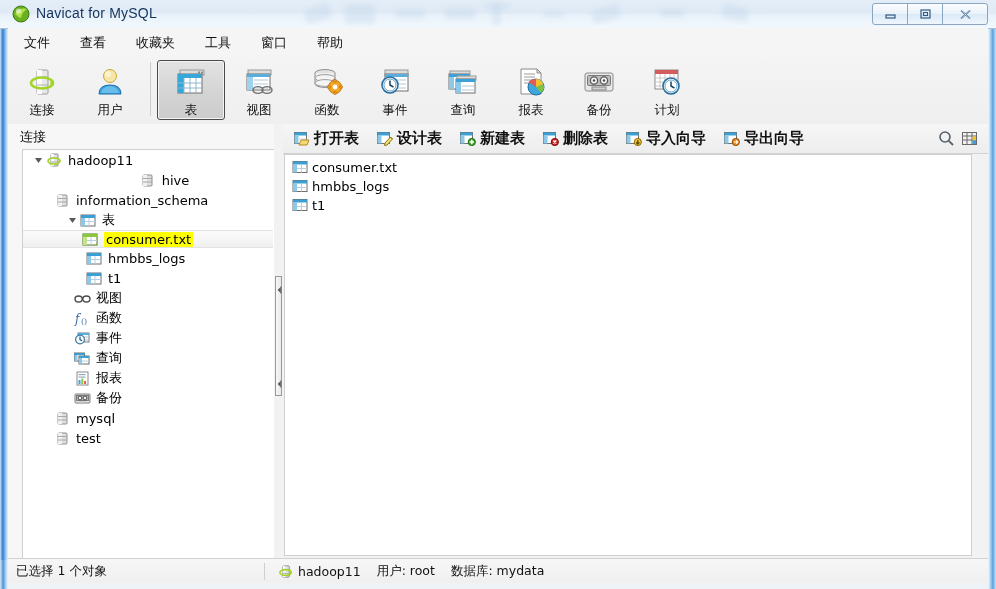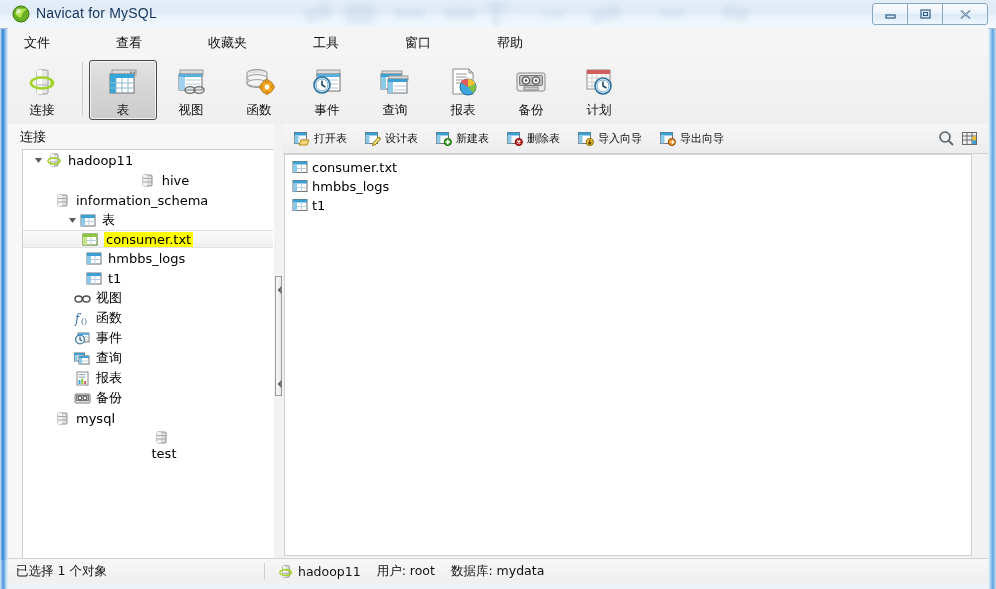--- a/index.html
+++ b/index.html
@@ -31,21 +31,21 @@
   .wbtns{position:absolute;right:8px;top:3px;display:flex;z-index:4;}
   .wbtn{width:34px;height:20px;border:1px solid #8ba6c0;background:
     linear-gradient(to bottom,#fbfdff 0%,#eaf2fa 48%,#dbe9f6 52%,#eef6fd 100%);
     margin-left:-1px;display:flex;align-items:center;justify-content:center;}
   .wbtn:first-child{border-top-left-radius:3px;border-bottom-left-radius:3px;}
   .wbtn.close{width:44px;border-top-right-radius:3px;border-bottom-right-radius:3px;}
   .wbtn svg{display:block;}
 
   
   .menubar{position:absolute;left:8px;top:28px;width:980px;height:29px;
-    background:#f5f5f5;border-bottom:3px solid #0ea5e9;display:flex;align-items:center;gap:36px;}
+    background:#f5f5f5;border-bottom:3px solid #0ea5e9;display:flex;align-items:center;}
   .menuitem{padding:4px 14px;margin-left:2px;font-size:13px;color:#111;cursor:default;
     font-family:"DejaVu Sans",sans-serif;}
 
   
   .toolbar{position:absolute;left:8px;top:57px;width:980px;height:66px;
     background:linear-gradient(to bottom,#f4f4f4 0%,#efefef 100%);
     border-bottom:1px solid #c8c8c8;display:flex;align-items:flex-start;padding-top:3px;}
   .tbtn{width:68px;height:60px;display:flex;flex-direction:column;align-items:center;
     justify-content:flex-start;padding-top:4px;box-sizing:border-box;border:1px solid transparent;
     border-radius:3px;cursor:default;}
@@ -82,21 +82,21 @@
 
   
   .content{position:absolute;left:283px;top:124px;width:705px;height:434px;background:#f2f2f2;}
   .objbar{height:29px;display:flex;align-items:center;background:
     linear-gradient(to bottom,#f6f6f6 0%,#ededed 100%);border-bottom:1px solid #d2d2d2;
     position:relative;}
   .objbtn{display:flex;align-items:center;height:22px;padding:0 6px;margin-left:3px;
     border:1px solid transparent;border-radius:3px;cursor:default;}
   .objbtn .oicon{width:17px;height:17px;margin-right:4px;display:flex;align-items:center;
     justify-content:center;}
-  .objbtn .olabel{font-size:11px;color:#111;font-family:"DejaVu Sans",sans-serif;}
+  .objbtn .olabel{font-size:15px;color:#111;font-family:"DejaVu Sans",sans-serif;font-weight:bold;}
   .objbar-right{position:absolute;right:6px;top:0;height:29px;display:flex;align-items:center;}
   .objbar-right .ib{width:24px;height:24px;display:flex;align-items:center;justify-content:center;}
 
   .listarea{position:absolute;left:1px;top:30px;width:688px;height:402px;background:#ffffff;
     border:1px solid #cfcfcf;box-sizing:border-box;padding:4px 0 0 4px;}
   .litem{display:flex;align-items:center;height:17px;margin-bottom:2px;padding-left:2px;}
   .litem .licon{width:17px;height:17px;margin-right:4px;display:flex;align-items:center;
     justify-content:center;flex:none;}
   .litem .llabel{font-size:13px;color:#000;font-family:"DejaVu Sans",sans-serif;}
 
@@ -186,20 +186,31 @@
           <rect x="11" y="4" width="5" height="24" fill="#fbfbfb"></rect>
           <line x1="11" y1="11" x2="22" y2="11" stroke="#b0b0b0"></line>
           <line x1="11" y1="19" x2="22" y2="19" stroke="#b0b0b0"></line>
           <ellipse cx="16" cy="17" rx="11" ry="5.5" fill="none" stroke="#a3d42a" stroke-width="2.6"></ellipse>
           <path d="M25 13 l3 4 -4 2" fill="#a3d42a"></path>
         </svg>
       </span>
       <span class="tlabel">连接</span>
     </div>
 
+    <div class="tbtn">
+      <span class="ticon">
+        <svg width="32" height="32" viewBox="0 0 32 32">
+          <circle cx="16" cy="10" r="6.5" fill="#f7e6a8" stroke="#c9a93c"></circle>
+          <circle cx="14" cy="8" r="3" fill="#fdf6d9" opacity=".8"></circle>
+          <path d="M5 28 q0 -9 11 -9 q11 0 11 9Z" fill="#3ba3e0" stroke="#1e6fa8"></path>
+          <path d="M7 27 q1 -6 9 -7 q8 1 9 7Z" fill="#7cc8ee" opacity=".7"></path>
+        </svg>
+      </span>
+      <span class="tlabel">用户</span>
+    </div>
 
     <div class="tbsep"></div>
 
     <div class="tbtn selected">
       <span class="ticon">
         <svg width="32" height="30" viewBox="0 0 32 30">
           <rect x="5" y="3" width="24" height="5" fill="#dcdcdc" stroke="#9a9a9a"></rect>
           <rect x="23" y="4.5" width="2" height="2" fill="#8a8a8a"></rect>
           <rect x="26" y="4.5" width="2" height="2" fill="#8a8a8a"></rect>
           <rect x="3" y="7" width="24" height="19" fill="#ffffff" stroke="#6f6f6f"></rect>
@@ -535,21 +546,21 @@
           <svg width="15" height="15" viewBox="0 0 15 15">
             <rect x="3" y="2" width="9" height="11" rx="1" fill="#dedede" stroke="#8f8f8f"></rect>
             <rect x="3" y="2" width="4" height="11" fill="#f2f2f2"></rect>
             <line x1="3" y1="5.5" x2="12" y2="5.5" stroke="#a8a8a8"></line>
             <line x1="3" y1="9" x2="12" y2="9" stroke="#a8a8a8"></line>
           </svg>
         </span>
         <span class="nlabel">mysql</span>
       </div>
 
-      <div class="node" style="padding-left:30px;flex-direction:column;">
+      <div class="node" style="padding-left:30px;">
         <span class="nicon">
           <svg width="15" height="15" viewBox="0 0 15 15">
             <rect x="3" y="2" width="9" height="11" rx="1" fill="#dedede" stroke="#8f8f8f"></rect>
             <rect x="3" y="2" width="4" height="11" fill="#f2f2f2"></rect>
             <line x1="3" y1="5.5" x2="12" y2="5.5" stroke="#a8a8a8"></line>
             <line x1="3" y1="9" x2="12" y2="9" stroke="#a8a8a8"></line>
           </svg>
         </span>
         <span class="nlabel">test</span>
       </div>

